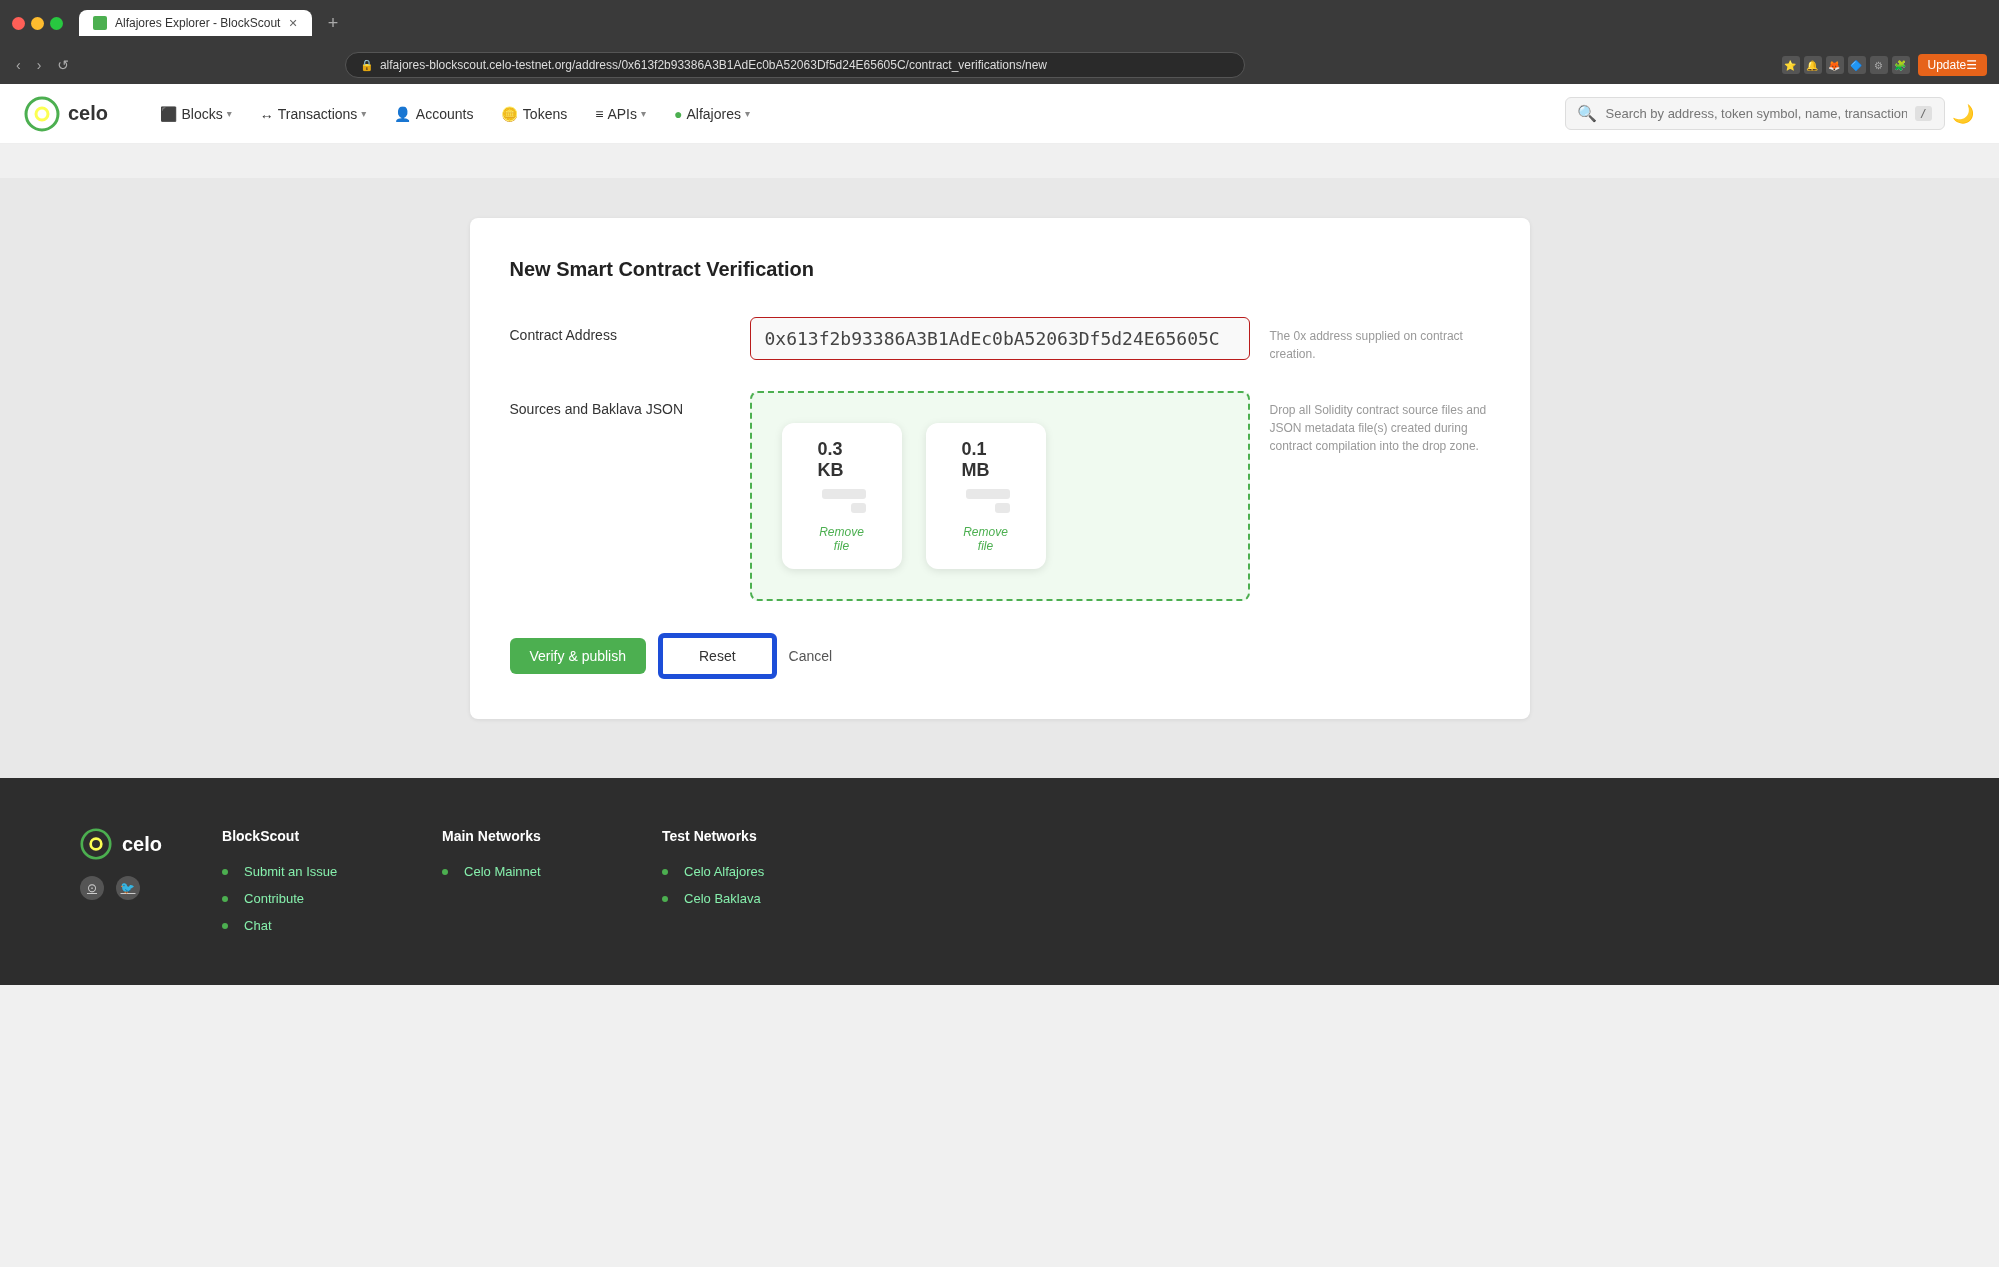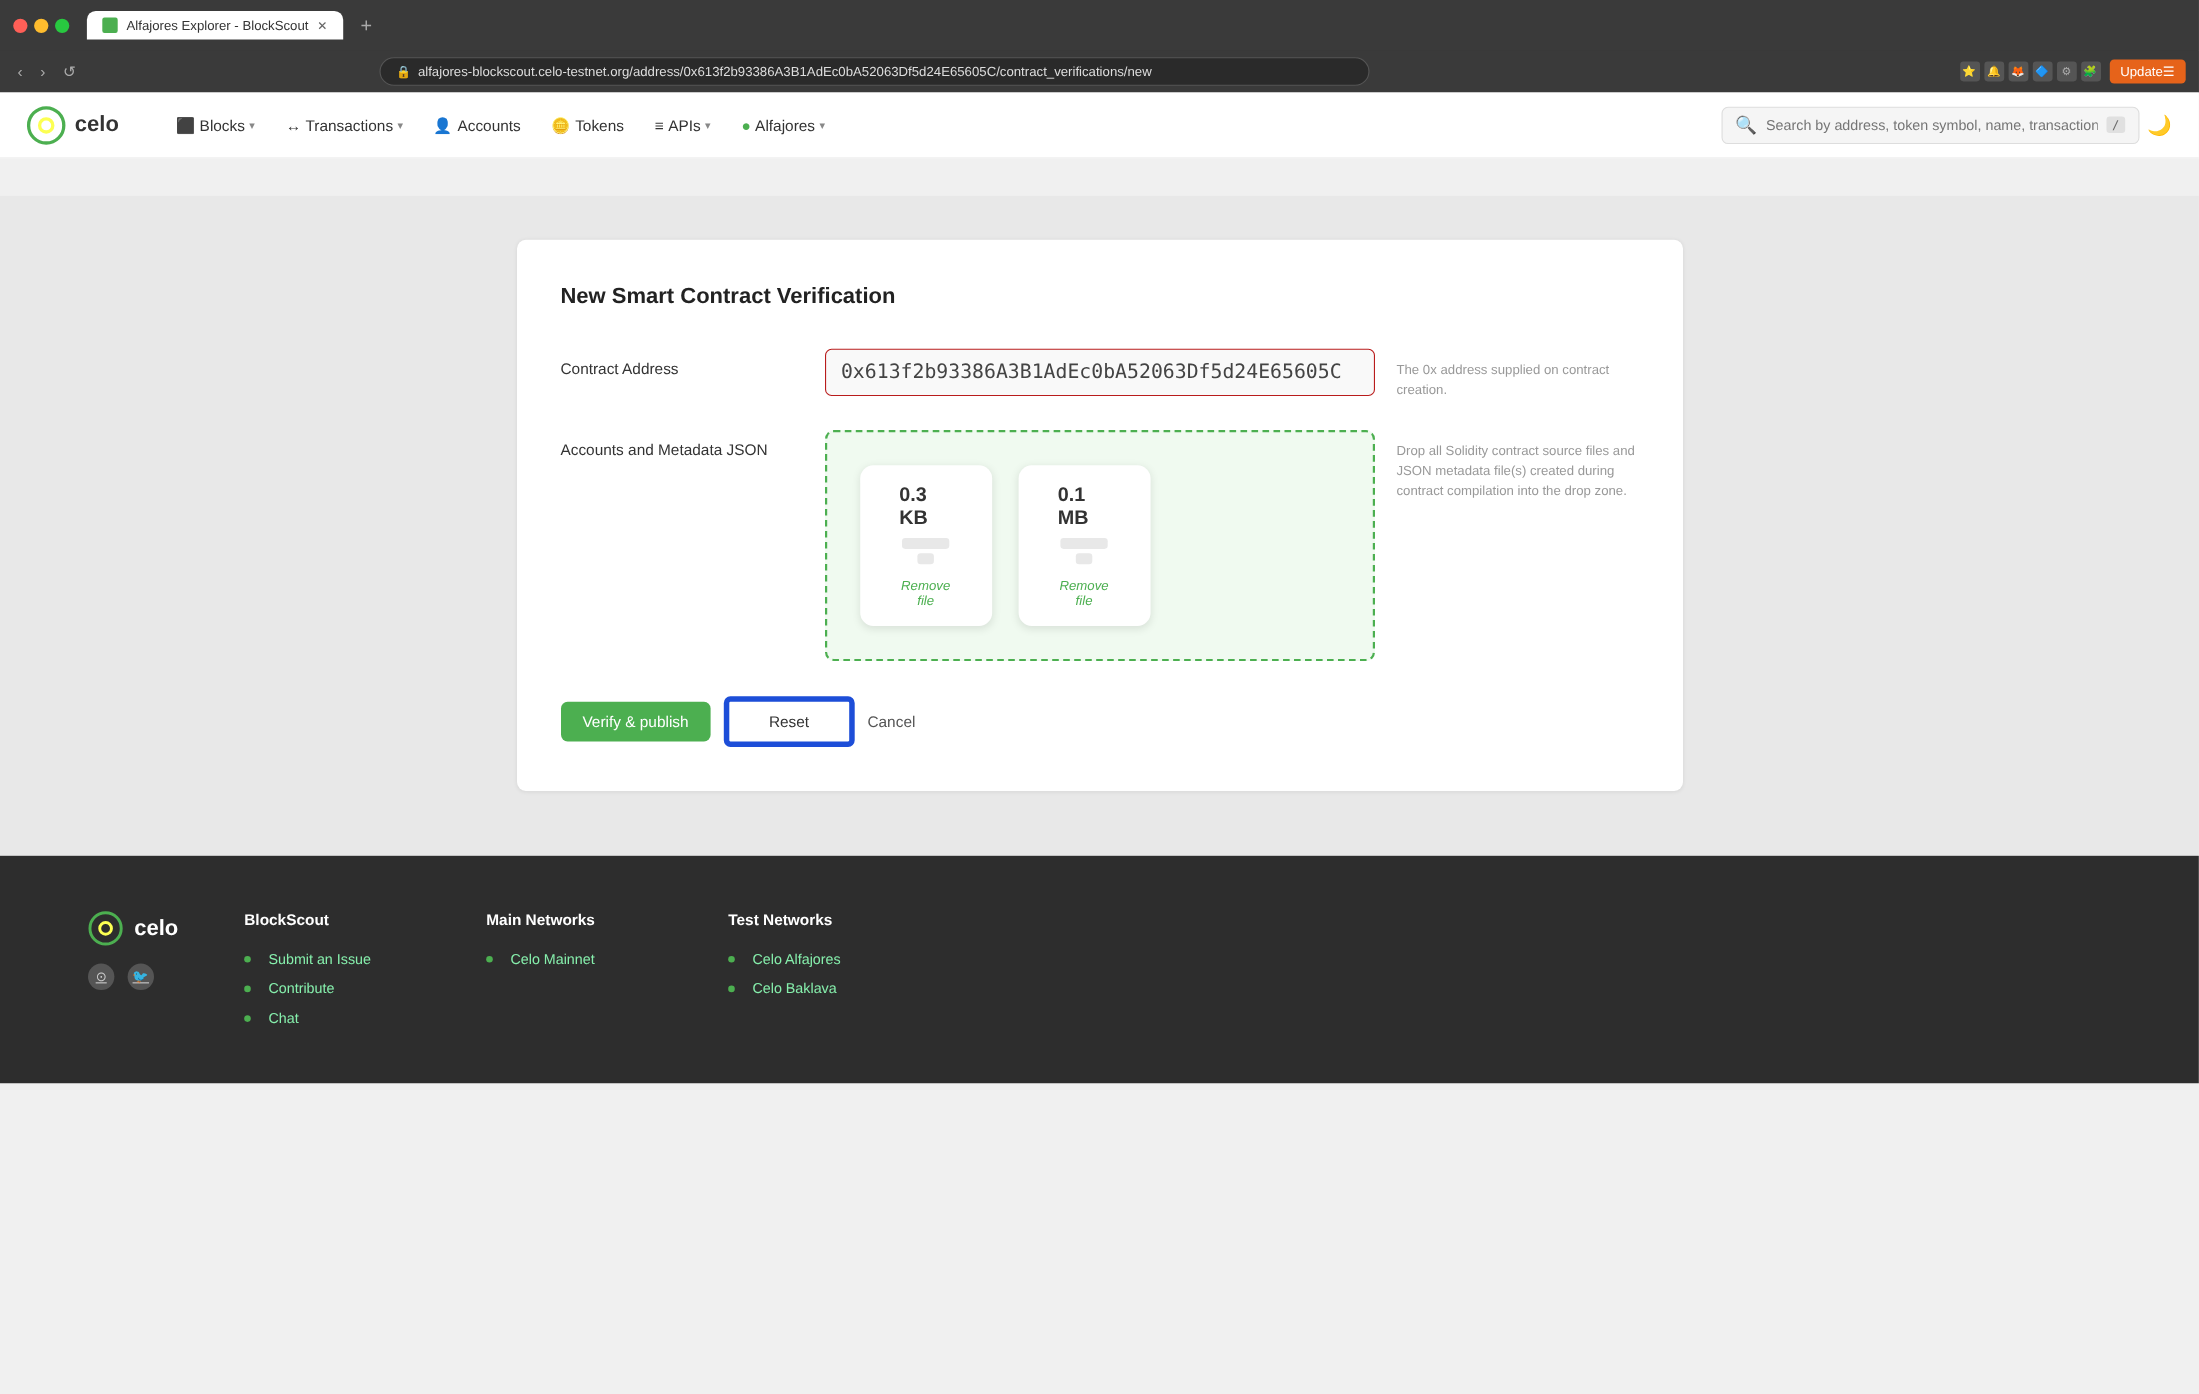--- a/index.html
+++ b/index.html
@@ -48,21 +48,21 @@
 
     .form-row { display: flex; align-items: flex-start; gap: 20px; margin-bottom: 28px; }
     .form-label { width: 220px; min-width: 220px; font-size: 14px; color: #333; padding-top: 10px; }
     .form-field { flex: 1; }
     .form-hint { width: 220px; min-width: 220px; font-size: 12px; color: #999; line-height: 1.5; padding-top: 10px; }
 
     .contract-input { width: 100%; padding: 10px 14px; border: 1px solid #b91c1c; border-radius: 6px; background: #f9f9f9; font-size: 18px; color: #444; outline: none; font-family: monospace; }
 
     
     .drop-zone { border: 2px dashed #4caf50; border-radius: 8px; background: #f0faf0; padding: 30px; display: flex; align-items: center; justify-content: flex-start; gap: 24px; min-height: 160px; }
-    .file-card { background: white; border-radius: 12px; padding: 16px 36px; box-shadow: 0 2px 8px rgba(0,0,0,0.1); display: flex; flex-direction: column; align-items: center; min-width: 120px; width: 102px; }
+    .file-card { background: white; border-radius: 12px; padding: 16px 36px; box-shadow: 0 2px 8px rgba(0,0,0,0.1); display: flex; flex-direction: column; align-items: flex-end; min-width: 120px; width: 102px; }
     .file-size { font-size: 18px; font-weight: 600; color: #333; margin-bottom: 8px; }
     .file-name-bar { background: #e8e8e8; border-radius: 3px; height: 10px; width: 90%; margin-bottom: 4px; }
     .file-name-bar-small { background: #e8e8e8; border-radius: 3px; height: 10px; width: 30%; margin-bottom: 12px; }
     .remove-file-btn { color: #4caf50; font-size: 12px; cursor: pointer; background: none; border: none; text-decoration: none; font-style: italic; }
 
     
     .action-row { display: flex; align-items: center; gap: 12px; margin-top: 32px; }
     .btn-verify { background: #4caf50; color: white; border: none; border-radius: 6px; padding: 10px 20px; font-size: 14px; cursor: pointer; font-weight: 500; }
     .btn-reset { background: white; color: #333; border: 5px solid #1d4ed8; border-radius: 6px; padding: 10px 36px; font-size: 14px; cursor: pointer; }
     .btn-cancel { background: none; border: none; color: #555; font-size: 14px; cursor: pointer; }
@@ -173,21 +173,21 @@
 
     <div class="form-row">
       <label class="form-label">Contract Address</label>
       <div class="form-field">
         <input class="contract-input" type="text" readonly="" value="0x613f2b93386A3B1AdEc0bA52063Df5d24E65605C" style="">
       </div>
       <div class="form-hint">The 0x address supplied on contract creation.</div>
     </div>
 
     <div class="form-row">
-      <label class="form-label">Accounts and Metadata JSON</label>
+      <label class="form-label">Sources and Baklava JSON</label>
       <div class="form-field">
         <div class="drop-zone">
 
           <div class="file-card">
             <div class="file-size">0.3 KB</div>
             <div class="file-name-bar"></div>
             <div class="file-name-bar-small"></div>
             <button class="remove-file-btn">Remove file</button>
           </div>
 

